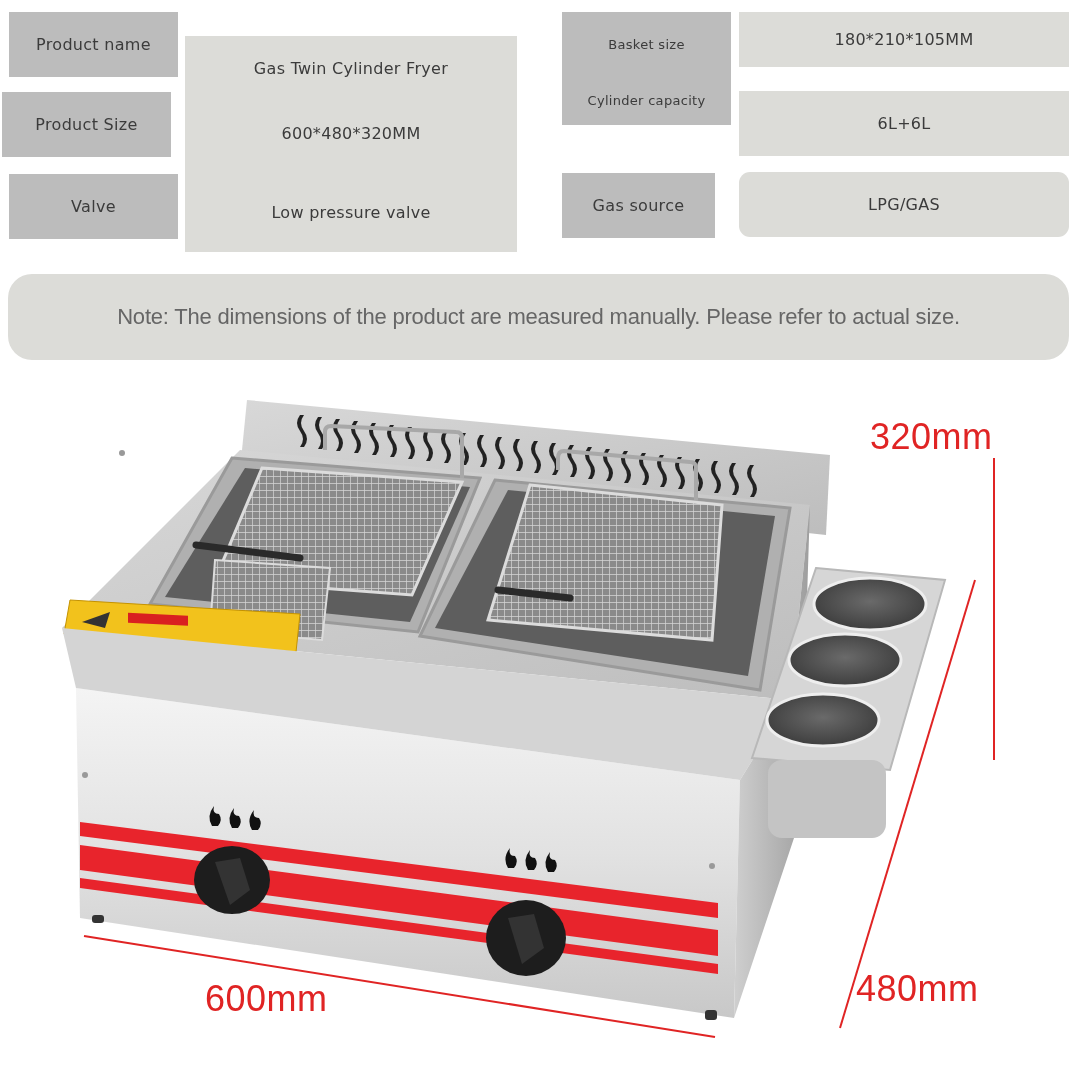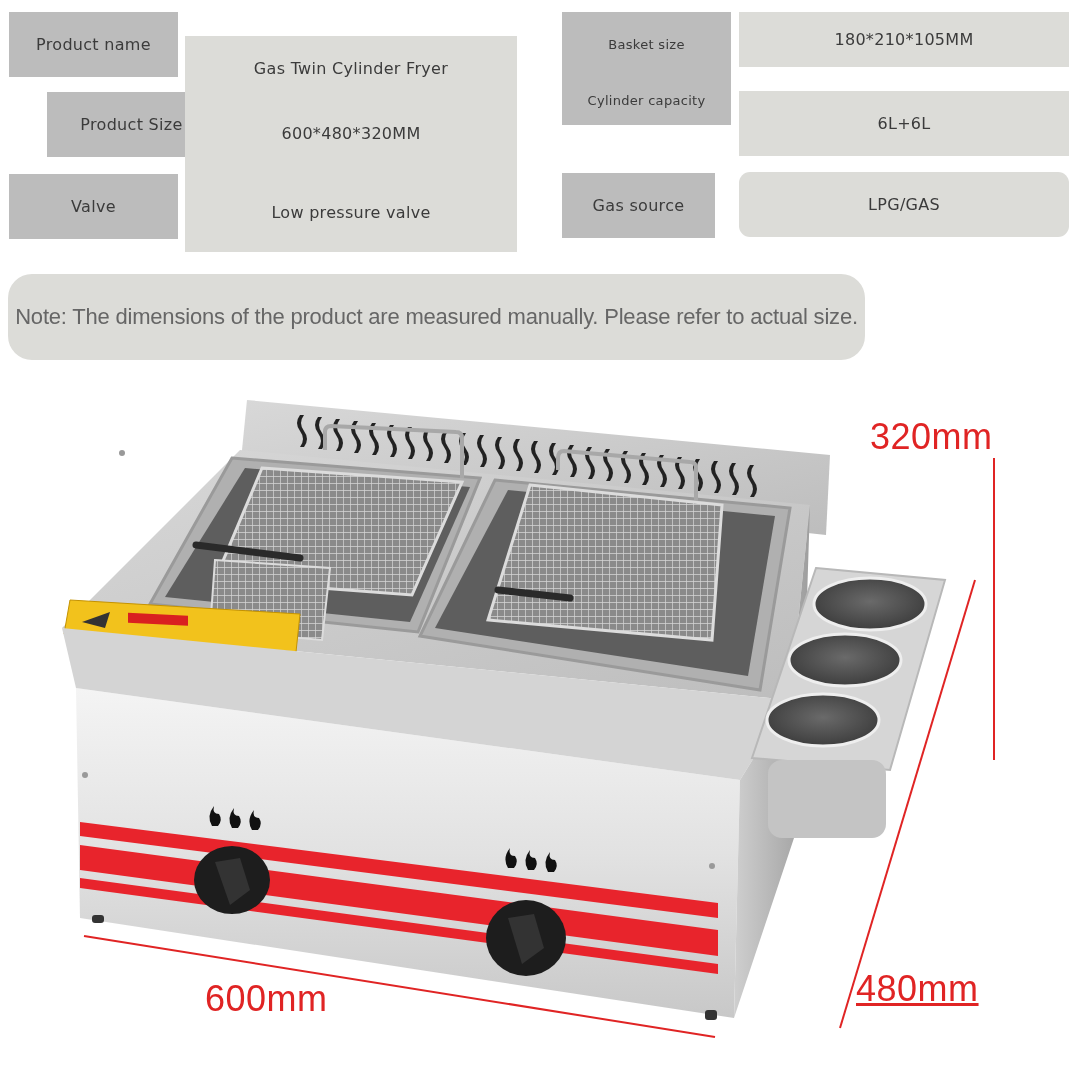--- a/index.html
+++ b/index.html
@@ -9,40 +9,40 @@
   .spec-cell {
     position: absolute;
     display: flex; align-items: center; justify-content: center;
     color: #3b3b3b; font-size: 16px; letter-spacing: 0.3px; white-space: nowrap;
   }
   .spec-label { background: #bcbcbc; }
   .spec-value { background: #dcdcd8; }
   .spec-label.small { font-size: 13px; }
 
   .note {
-    position: absolute; left: 8px; top: 274px; width: 857px; height: 86px;
+    position: absolute; left: 8px; top: 274px; width: 1061px; height: 86px;
     background: #dcdcd8; border-radius: 24px;
     display: flex; align-items: center; justify-content: center;
     color: #666; font-family: "Liberation Sans", sans-serif; font-size: 22px; letter-spacing: -0.2px;
   }
 
   .dim-label {
     position: absolute; color: #e02424; font-family: "Liberation Sans", sans-serif;
     font-size: 36px; letter-spacing: 0.5px;
   }
 
   svg.product { position: absolute; left: 0; top: 380px; }
 </style>
 </head>
 <body>
 
 <div class="spec-cell spec-label" style="left:9px;top:12px;width:169px;height:65px;">Product name</div>
 <div class="spec-cell spec-value" style="left:185px;top:12px;width:332px;height:65px;margin-top:24px;">Gas Twin Cylinder Fryer</div>
 
-<div class="spec-cell spec-label" style="left:2px;top:92px;width:169px;height:65px;margin-left:45px;">Product Size</div>
+<div class="spec-cell spec-label" style="left:2px;top:92px;width:169px;height:65px;">Product Size</div>
 <div class="spec-cell spec-value" style="left:185px;top:92px;width:332px;height:83px;">600*480*320MM</div>
 
 <div class="spec-cell spec-label" style="left:9px;top:174px;width:169px;height:65px;">Valve</div>
 <div class="spec-cell spec-value" style="left:185px;top:172px;width:332px;height:80px;">Low pressure valve</div>
 
 <div class="spec-cell spec-label small" style="left:562px;top:12px;width:169px;height:65px;">Basket size</div>
 <div class="spec-cell spec-value" style="left:739px;top:12px;width:330px;height:55px;">180*210*105MM</div>
 
 <div class="spec-cell spec-label small" style="left:562px;top:76px;width:169px;height:49px;">Cylinder capacity</div>
 <div class="spec-cell spec-value" style="left:739px;top:91px;width:330px;height:65px;">6L+6L</div>
@@ -188,13 +188,13 @@
     <ellipse cx="823" cy="720" rx="56" ry="26" fill="url(#cup)" stroke="#eee" stroke-width="3"></ellipse>
   </g>
 
   <line x1="994" y1="458" x2="994" y2="760" stroke="#e02424" stroke-width="2"></line>
   <line x1="975" y1="580" x2="840" y2="1028" stroke="#e02424" stroke-width="2"></line>
   <line x1="84" y1="936" x2="715" y2="1037" stroke="#e02424" stroke-width="2"></line>
 </svg>
 
 <div class="dim-label" style="left:870px;top:416px;">320mm</div>
 <div class="dim-label" style="left:205px;top:978px;">600mm</div>
-<div class="dim-label" style="left:856px;top:968px;text-decoration:underline;">480mm</div>
+<div class="dim-label" style="left:856px;top:968px;">480mm</div>
 
 </body></html>

